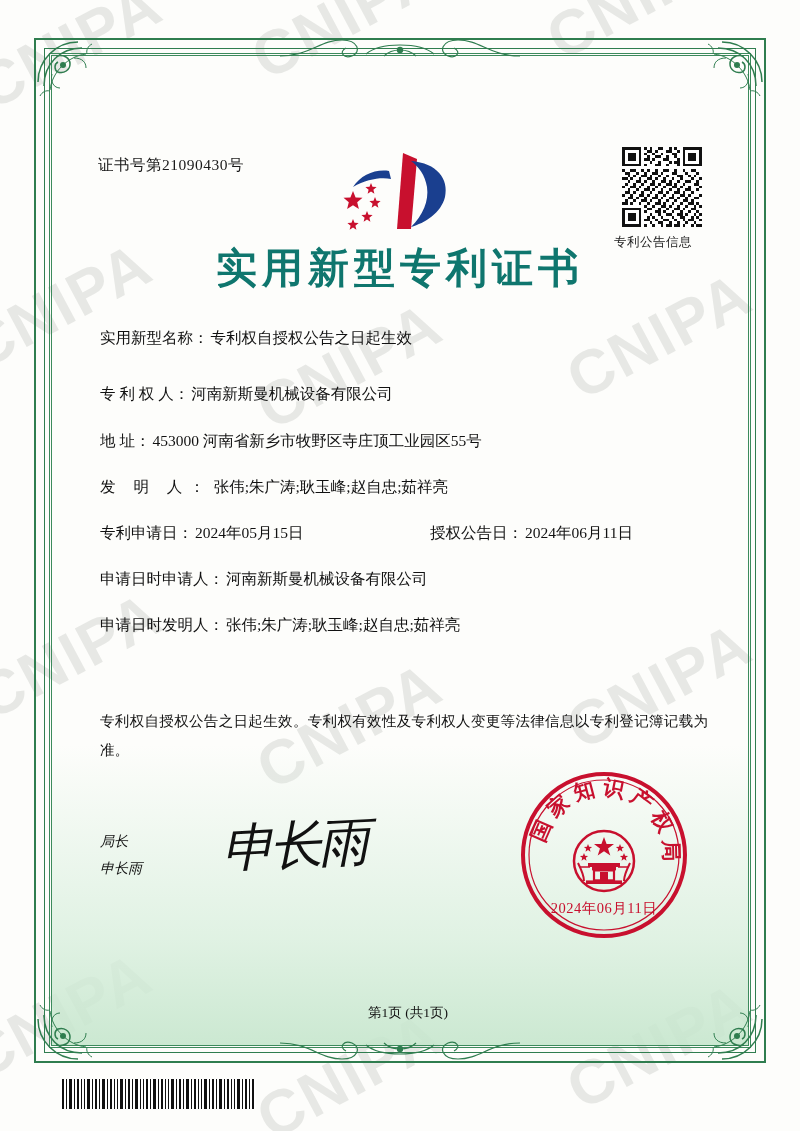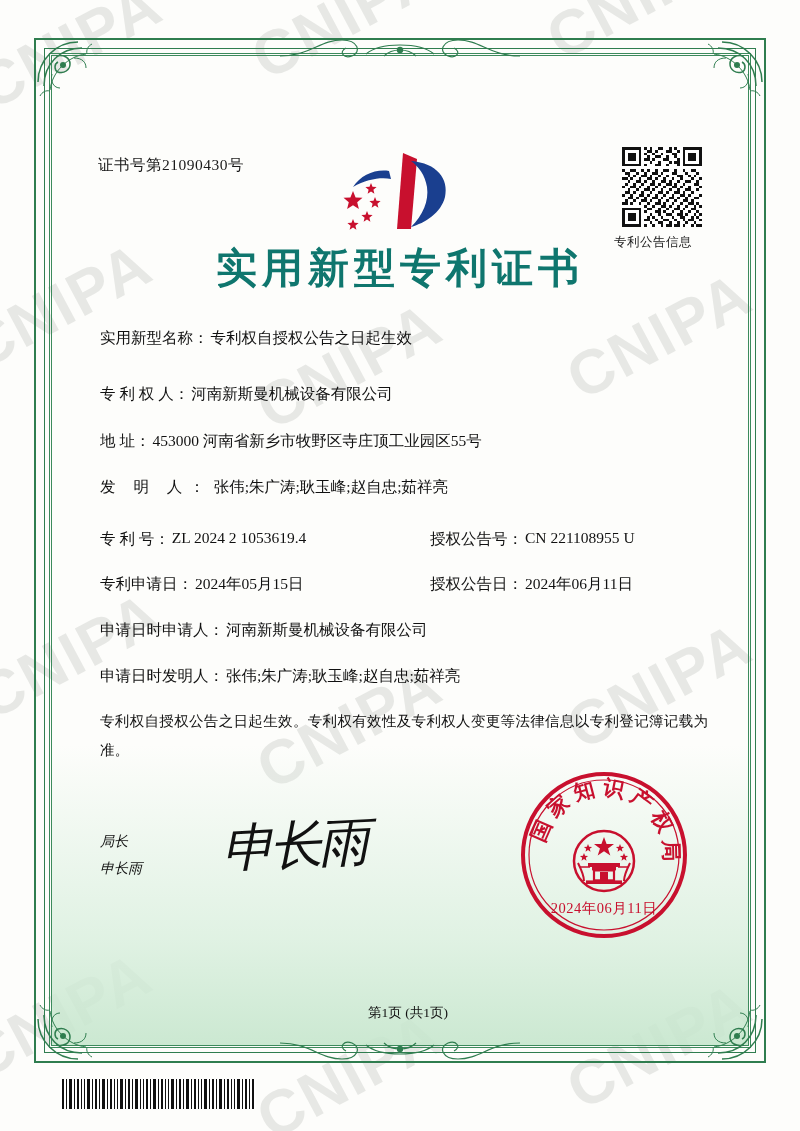--- a/index.html
+++ b/index.html
@@ -633,30 +633,20 @@
       <div class="row">
         <span class="lbl">地        址：</span>
         <span class="val">453000 河南省新乡市牧野区寺庄顶工业园区55号</span>
       </div>
 
       <div class="row">
         <span class="lbl" style="letter-spacing:7px;">发 明 人：</span>
         <span class="val">张伟;朱广涛;耿玉峰;赵自忠;茹祥亮</span>
       </div>
 
-      <div class="row2" style="margin-top:30px;">
-        <div class="col-a">
-          <span class="lbl">专 利 号：</span>
-          <span class="val">ZL 2024 2 1053619.4</span>
-        </div>
-        <div class="col-b">
-          <span class="lbl">授权公告号：</span>
-          <span class="val">CN 221108955 U</span>
-        </div>
-      </div>
 
       <div class="row2">
         <div class="col-a">
           <span class="lbl">专利申请日：</span>
           <span class="val">2024年05月15日</span>
         </div>
         <div class="col-b">
           <span class="lbl">授权公告日：</span>
           <span class="val">2024年06月11日</span>
         </div>

